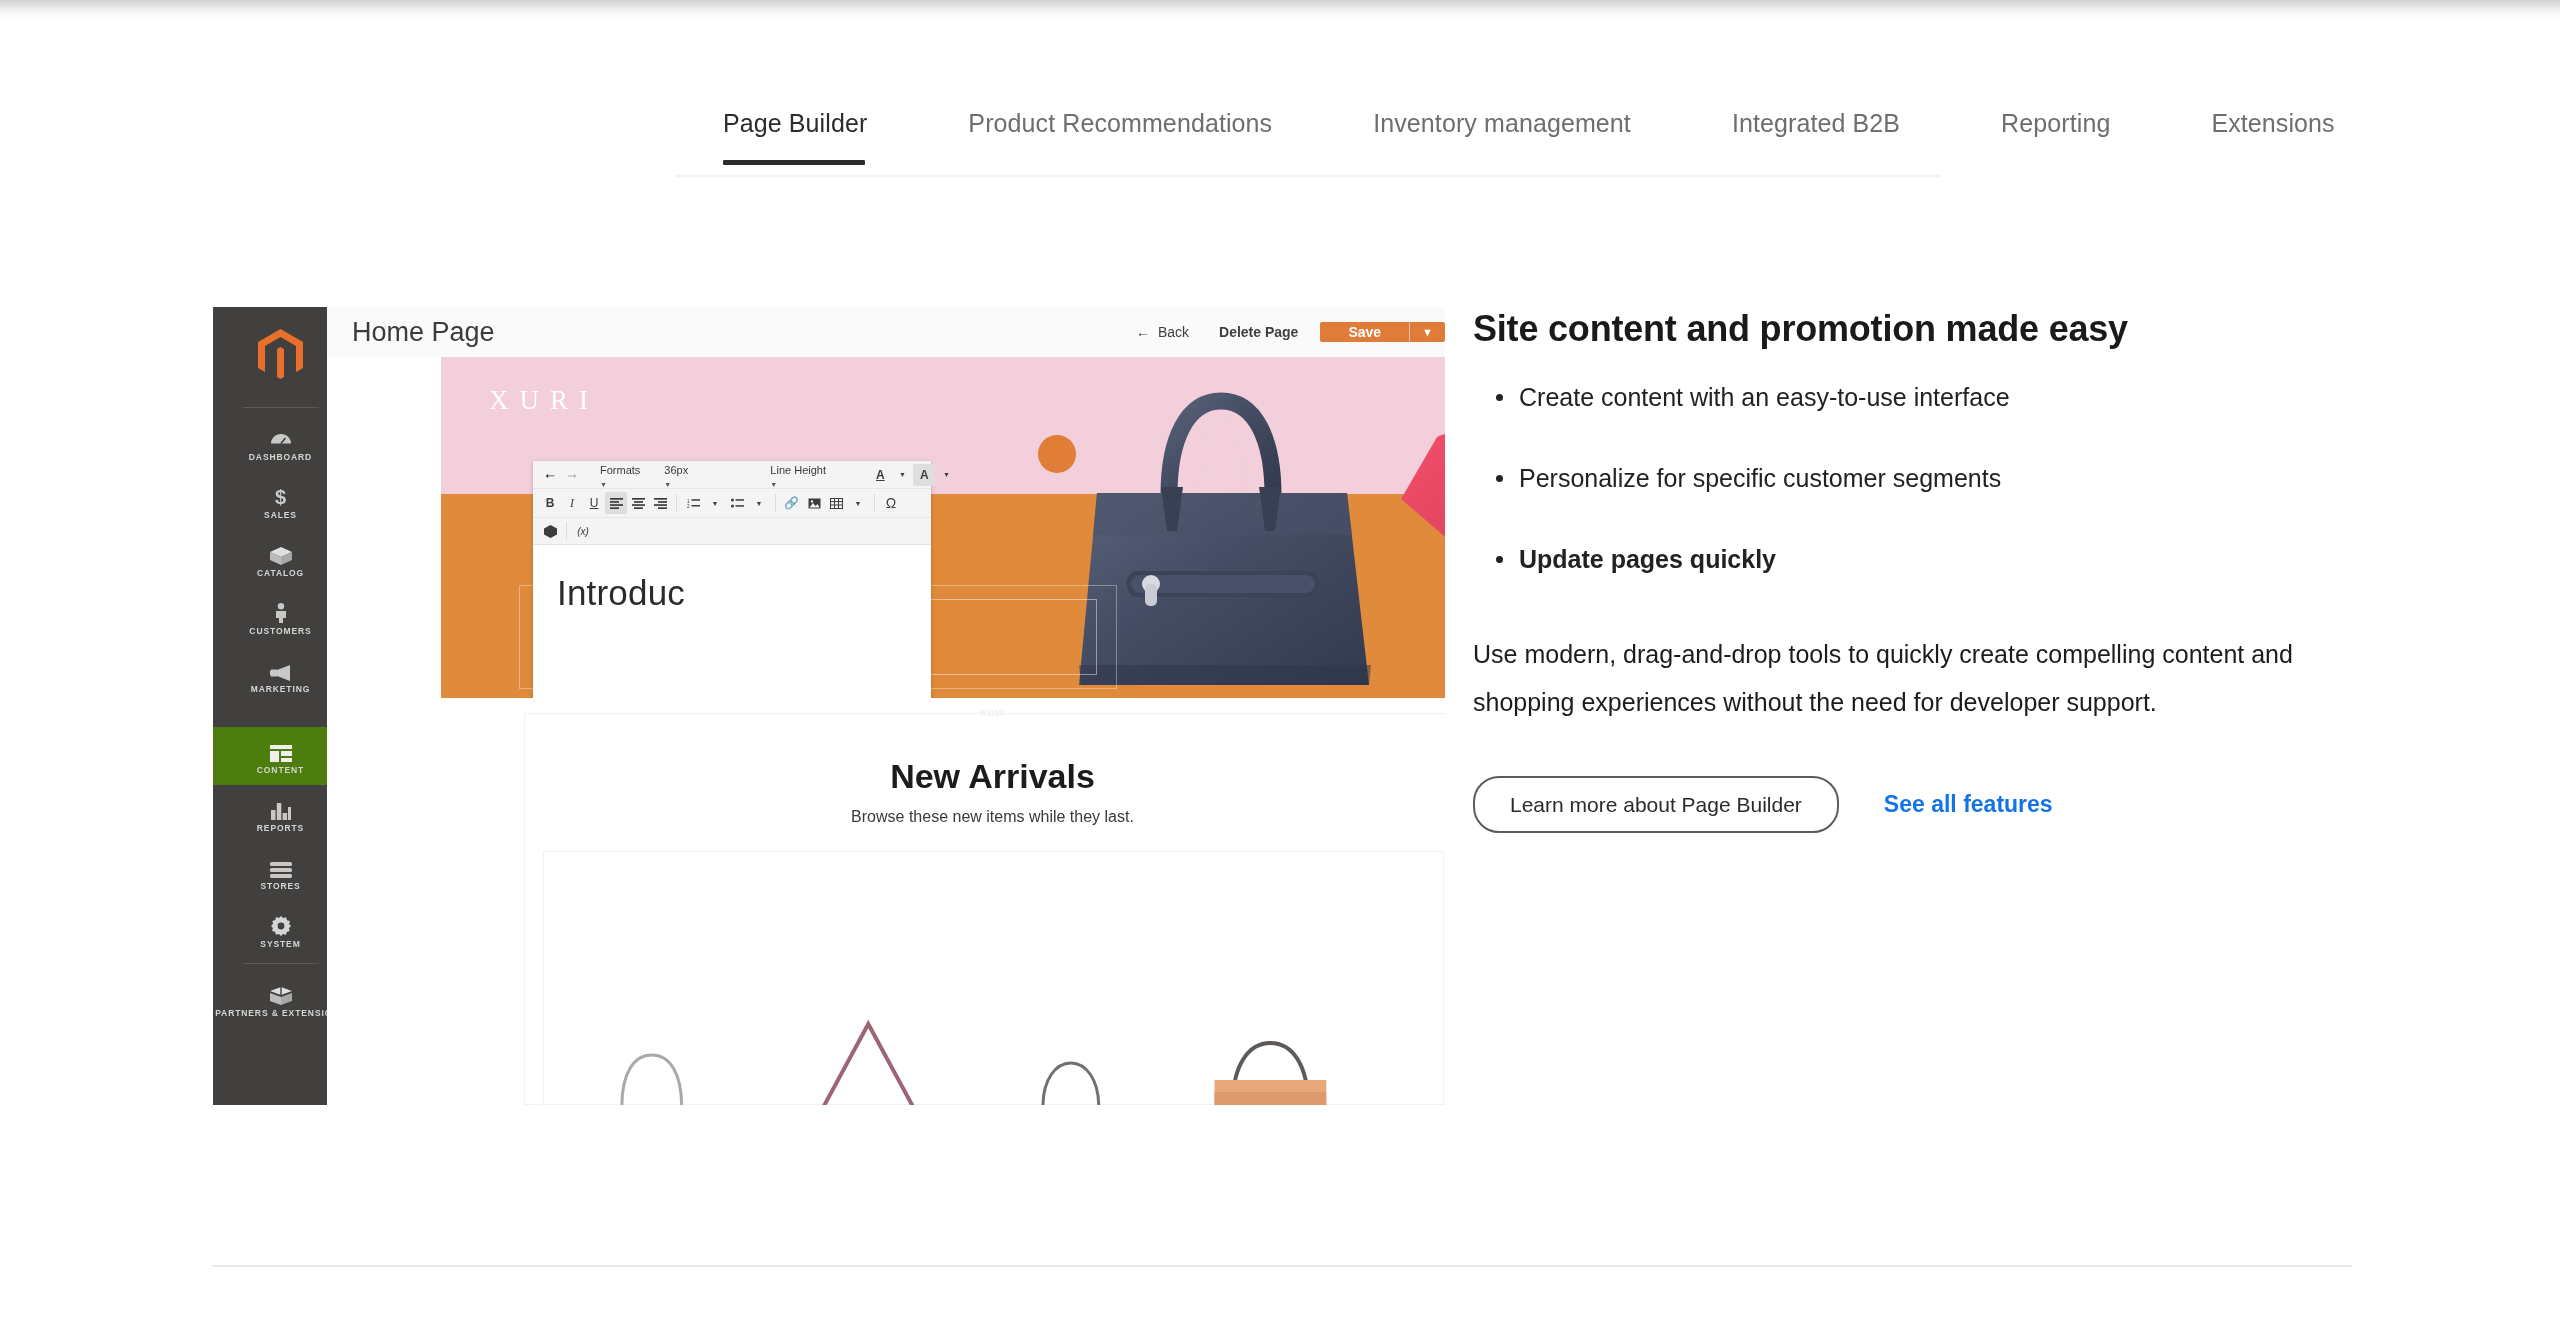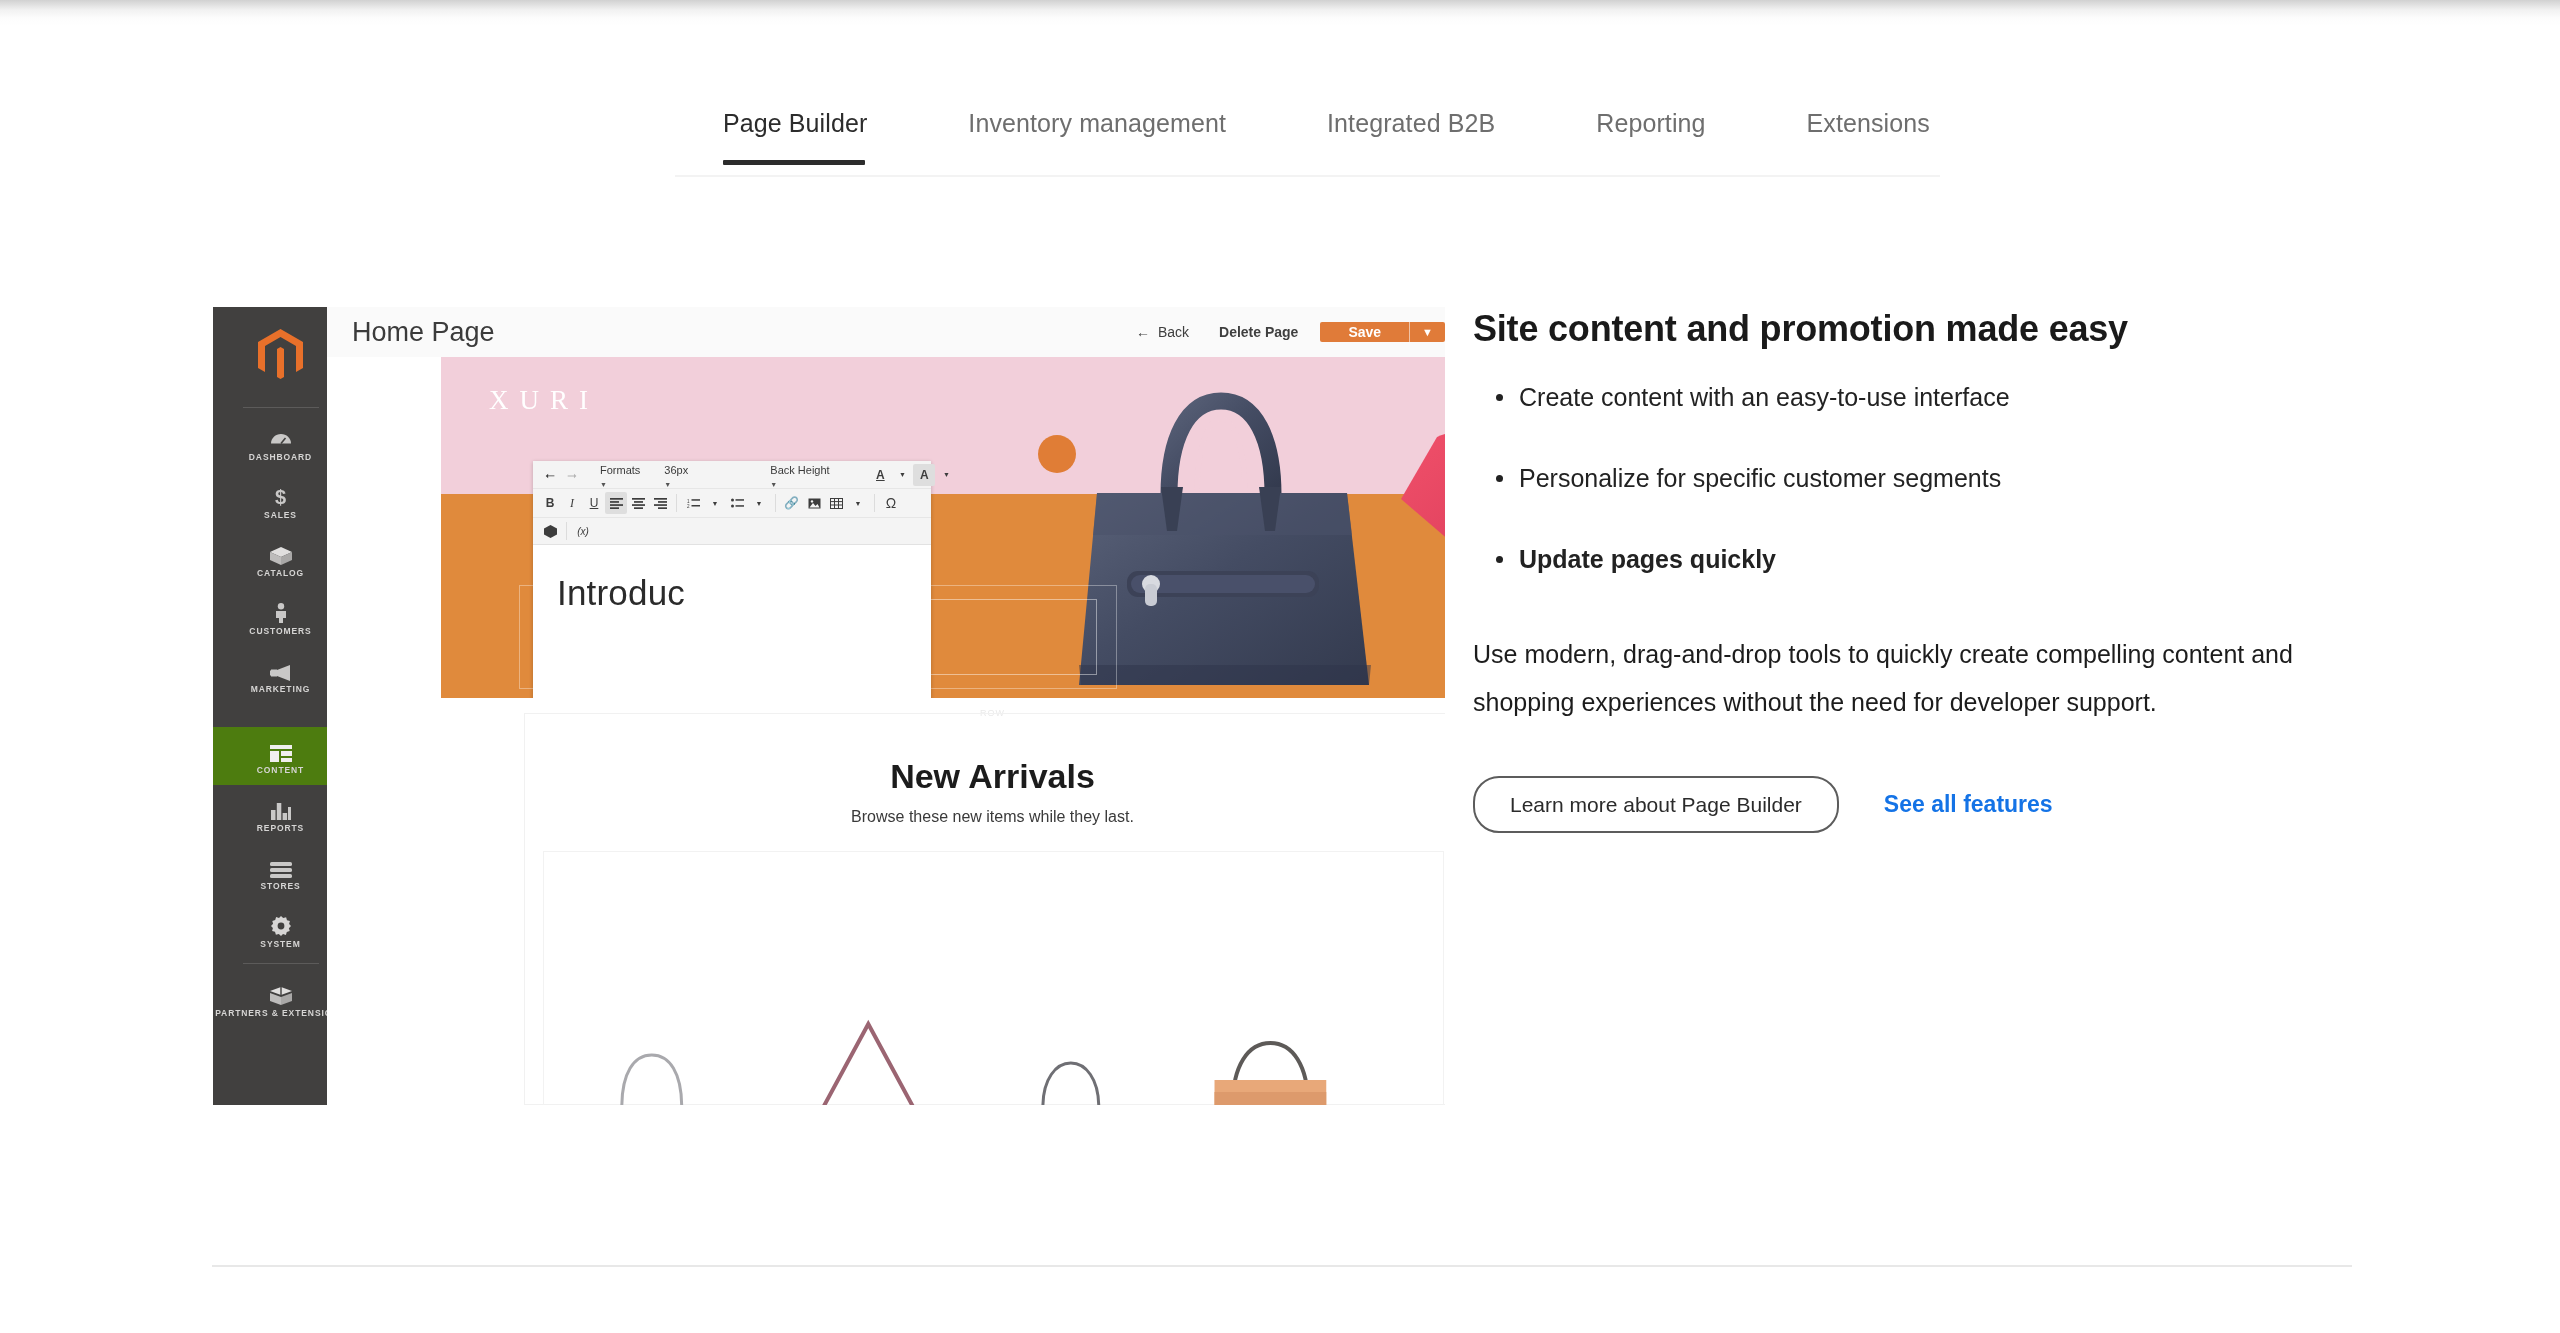--- a/index.html
+++ b/index.html
@@ -172,20 +172,21 @@
 </head>
 <body>
 
 <div id="root">
 
   <div class="top-shadow"></div>
 
   <div class="tabs-wrap">
     <div class="tabs" id="tabs-container">
         <div class="tab active">Page Builder</div>
+        <div class="tab">Product Recommendations</div>
         <div class="tab">Inventory management</div>
         <div class="tab">Integrated B2B</div>
         <div class="tab">Reporting</div>
         <div class="tab">Extensions</div>
       </div>
   </div>
   <div class="tabs-rule"></div>
 
   <div class="shot">
 
@@ -378,21 +379,21 @@
                 <span>Formats</span>
                 <span class="car">▼</span>
               </div>
               <div class="tsep"></div>
               <div class="tsel wide">
                 <span>36px</span>
                 <span class="car">▼</span>
               </div>
               <div class="tsep"></div>
               <div class="tsel wide">
-                <span>Back Height</span>
+                <span>Line Height</span>
                 <span class="car">▼</span>
               </div>
               <div class="tsep"></div>
               <div class="tbtn" style="text-decoration:underline;font-weight:700;">A</div>
               <div class="tbtn" style="font-size:7px;">▼</div>
               <div class="tbtn on" style="font-weight:700;">A</div>
               <div class="tbtn" style="font-size:7px;">▼</div>
             </div>
 
             <div class="tb-row r2">

